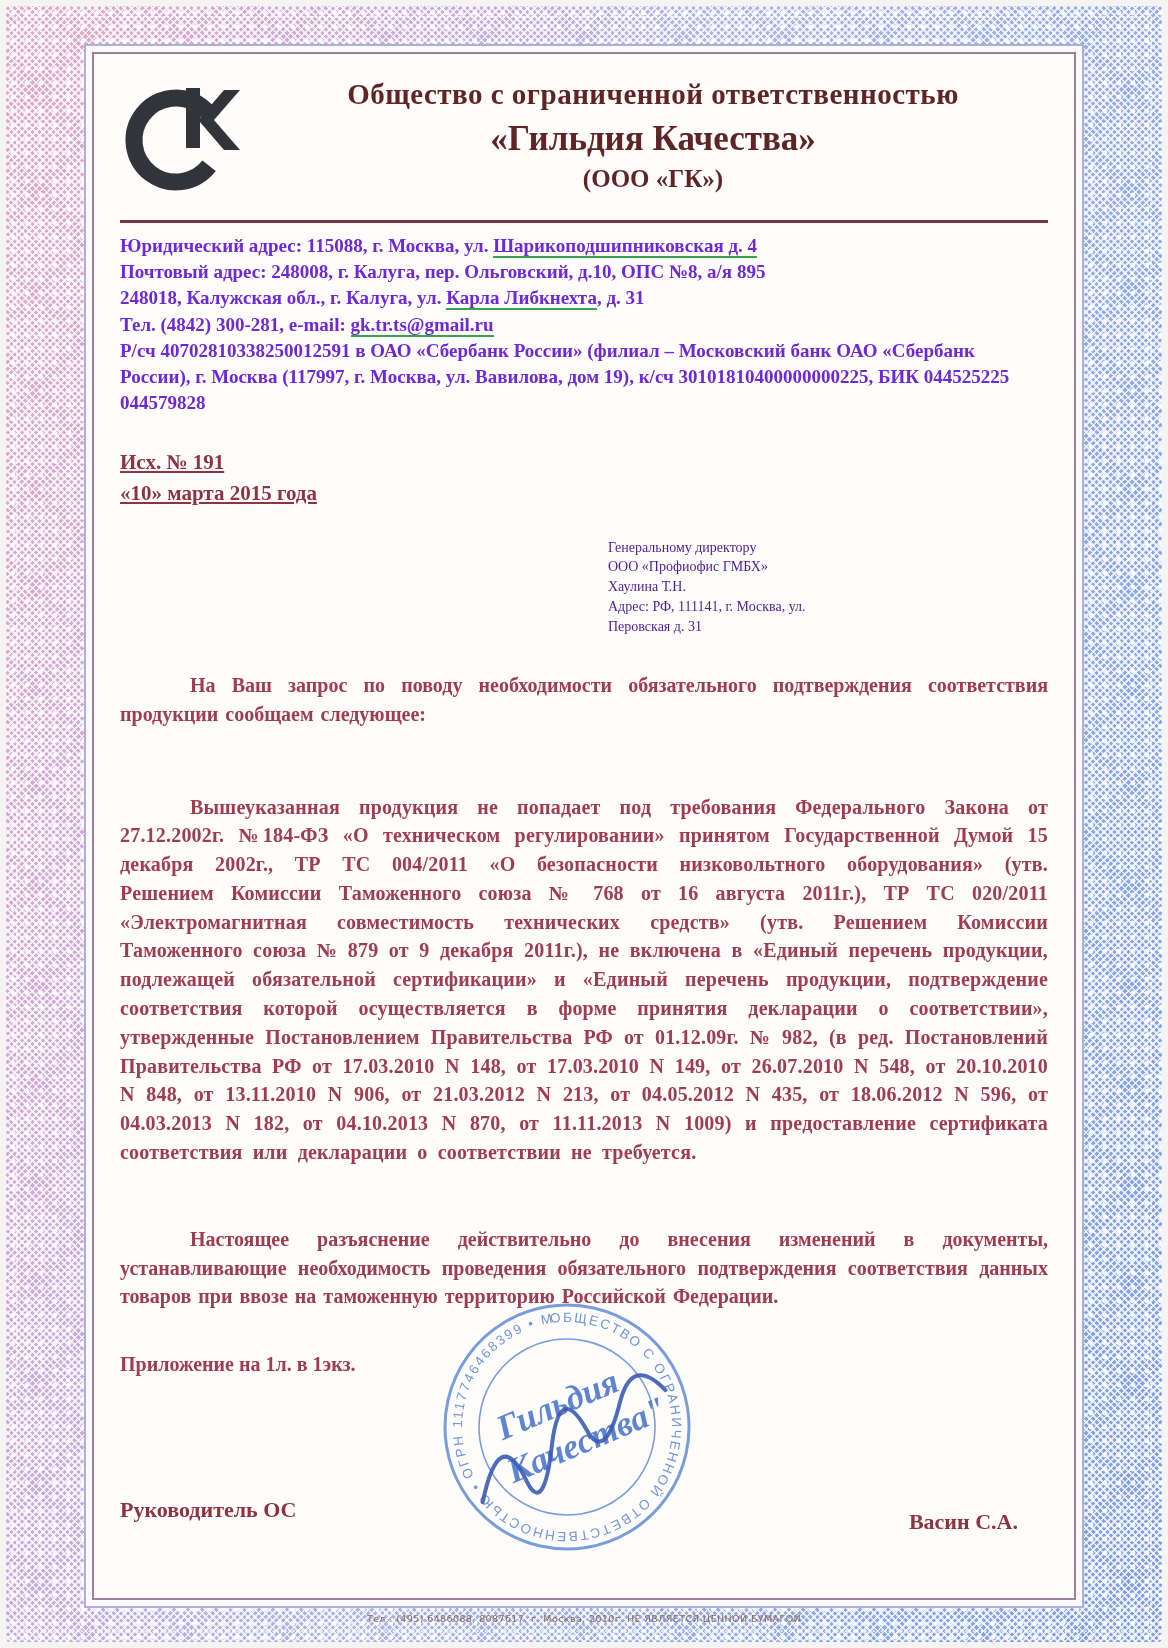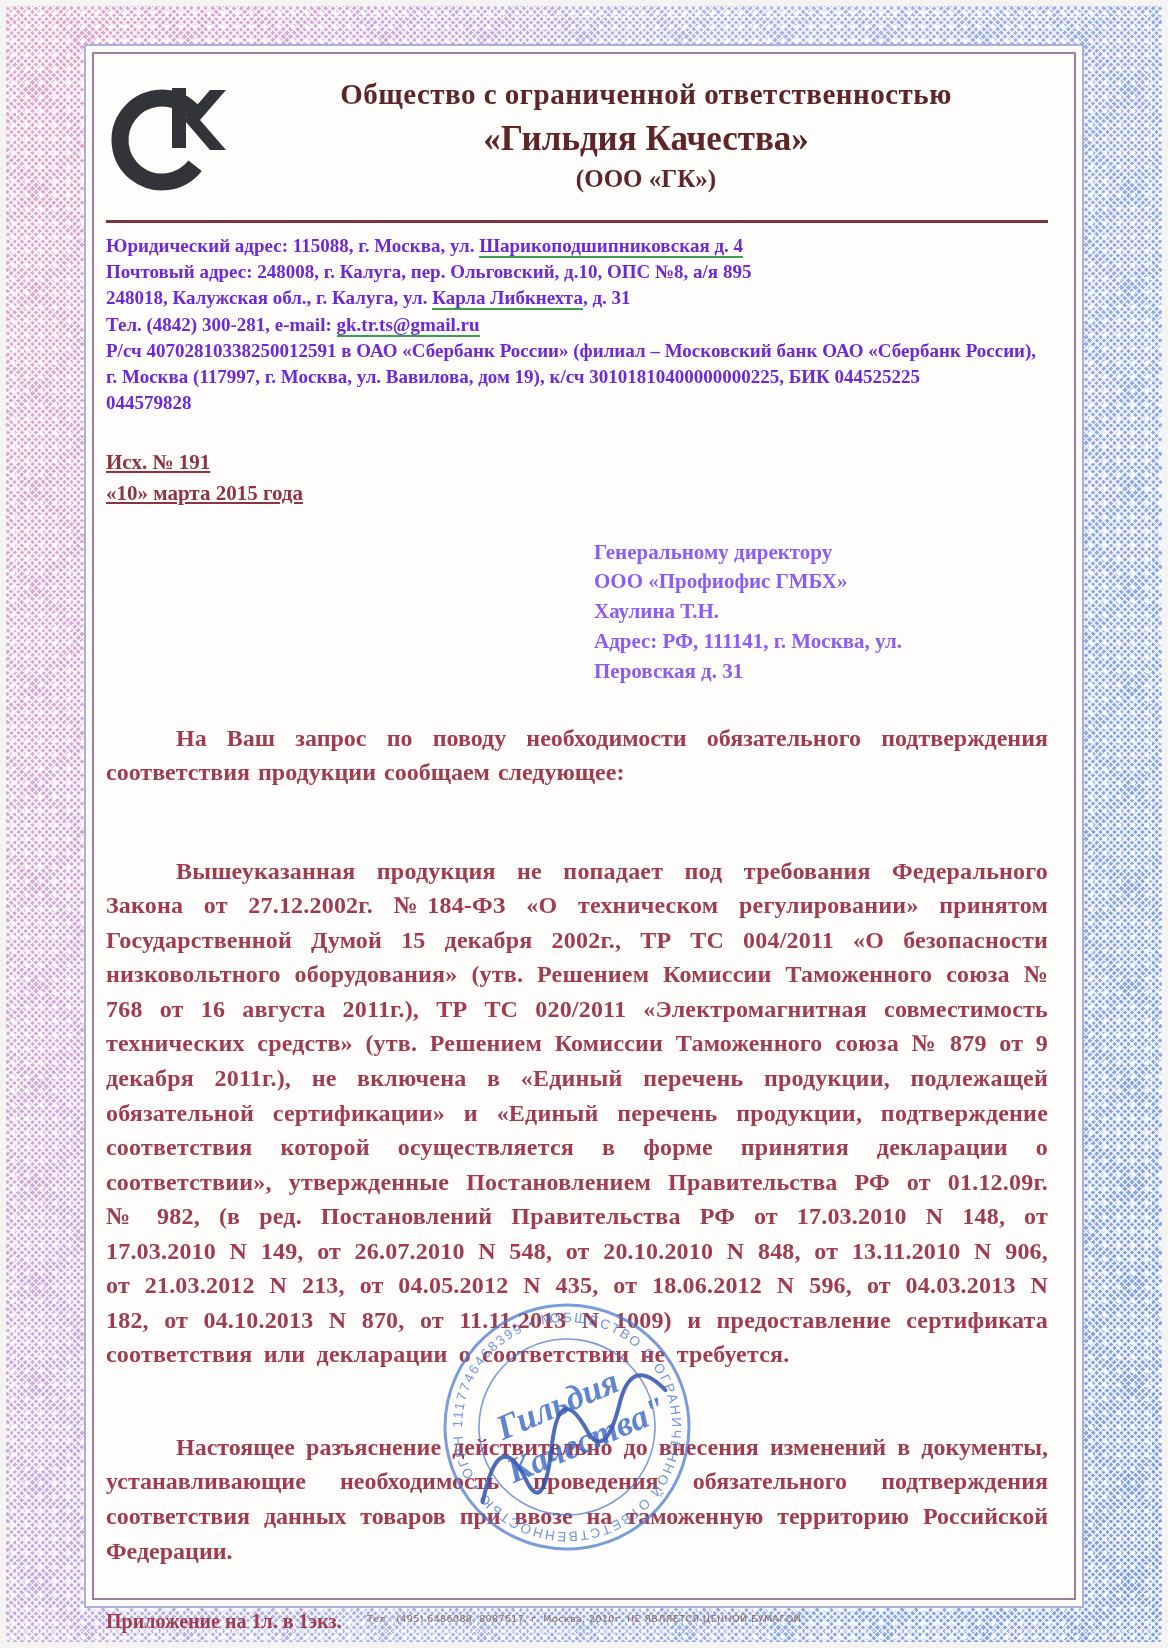--- a/index.html
+++ b/index.html
@@ -21,42 +21,42 @@
   .g-border::after{
     content:"";position:absolute;inset:10px;border-radius:3px;
     border:2px dotted rgba(255,255,255,.8);
   }
   
   .page-inner{
     position:absolute;left:92px;right:92px;top:52px;bottom:48px;
     background:#fefdfc;
     border:2px solid #9b7f9d;
     box-shadow:0 0 0 6px #fdfcfb, 0 0 0 8px #aab0d8;
-    padding:14px 26px 0 12px;box-sizing:border-box;
+    padding:14px 26px 0 26px;box-sizing:border-box;
   }
   
   .header-row{display:flex;align-items:flex-start;}
   .logo-wrap{flex:0 0 138px;padding-top:6px;}
   .titles{flex:1;text-align:center;color:#5e2426;padding-top:10px;}
   .t1{font-size:29px;font-weight:bold;letter-spacing:.5px;}
   .t2{font-size:35px;font-weight:bold;margin-top:8px;}
   .t3{font-size:25px;font-weight:bold;margin-top:6px;}
   .head-rule{border:0;border-top:3px solid #7e3340;margin:14px 0 10px 0;}
   
   .lh{color:#6d28d9;font-size:19px;font-weight:bold;line-height:1.38;}
   .lh div{margin:0;}
   .ug{border-bottom:2px solid #3aa04d;padding-bottom:0px;}
   
   .ref{margin-top:30px;color:#8d3342;font-size:21px;font-weight:bold;line-height:1.5;}
   .ref-line{text-decoration:underline;}
   
-  .recipient{margin:28px 0 0 488px;color:#8b5cf6;font-size:21px;font-weight:bold;line-height:1.42;}
+  .recipient{margin:28px 0 0 488px;color:#4c1d95;font-size:14px;font-weight:normal;line-height:1.42;}
   
   .par{
-    text-align:justify;color:#a03c50;font-size:24px;font-weight:bold;
+    text-align:justify;color:#a03c50;font-size:20px;font-weight:bold;
     line-height:1.44;text-indent:70px;margin:0;word-spacing:2px;
   }
   .par.p1{margin-top:34px;}
   .par.p2{margin-top:64px;letter-spacing:.2px;word-spacing:5px;}
   .par.p3{margin-top:58px;}
   .attach{margin-top:42px;color:#a03c50;font-size:20px;font-weight:bold;}
   
   .sig-row{display:flex;justify-content:space-between;margin-top:118px;color:#8d3342;
     font-size:22px;font-weight:bold;line-height:1.45;}
   .sig-right{padding-right:30px;padding-top:12px;}

